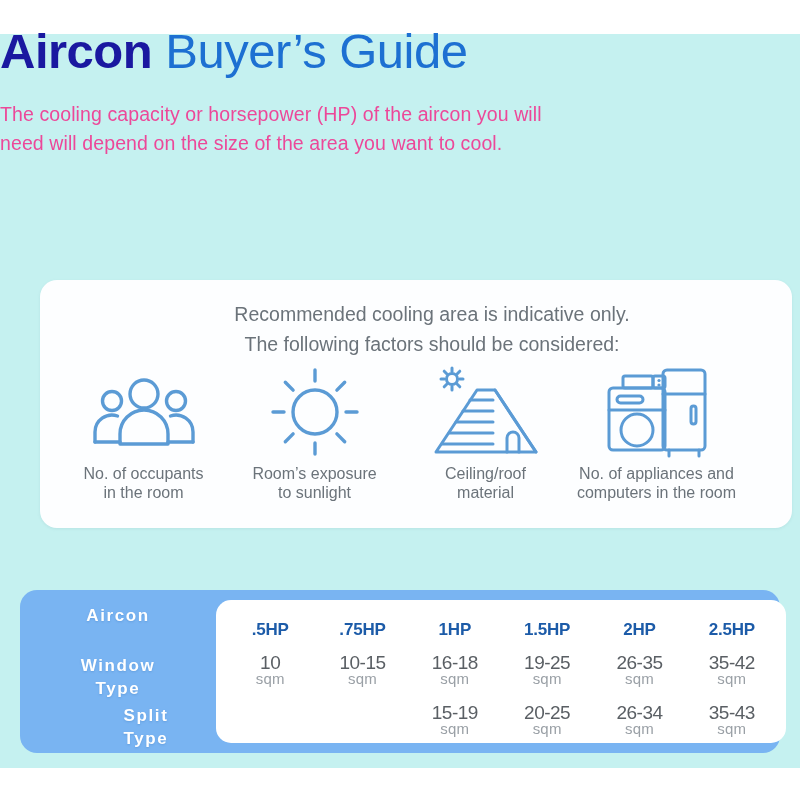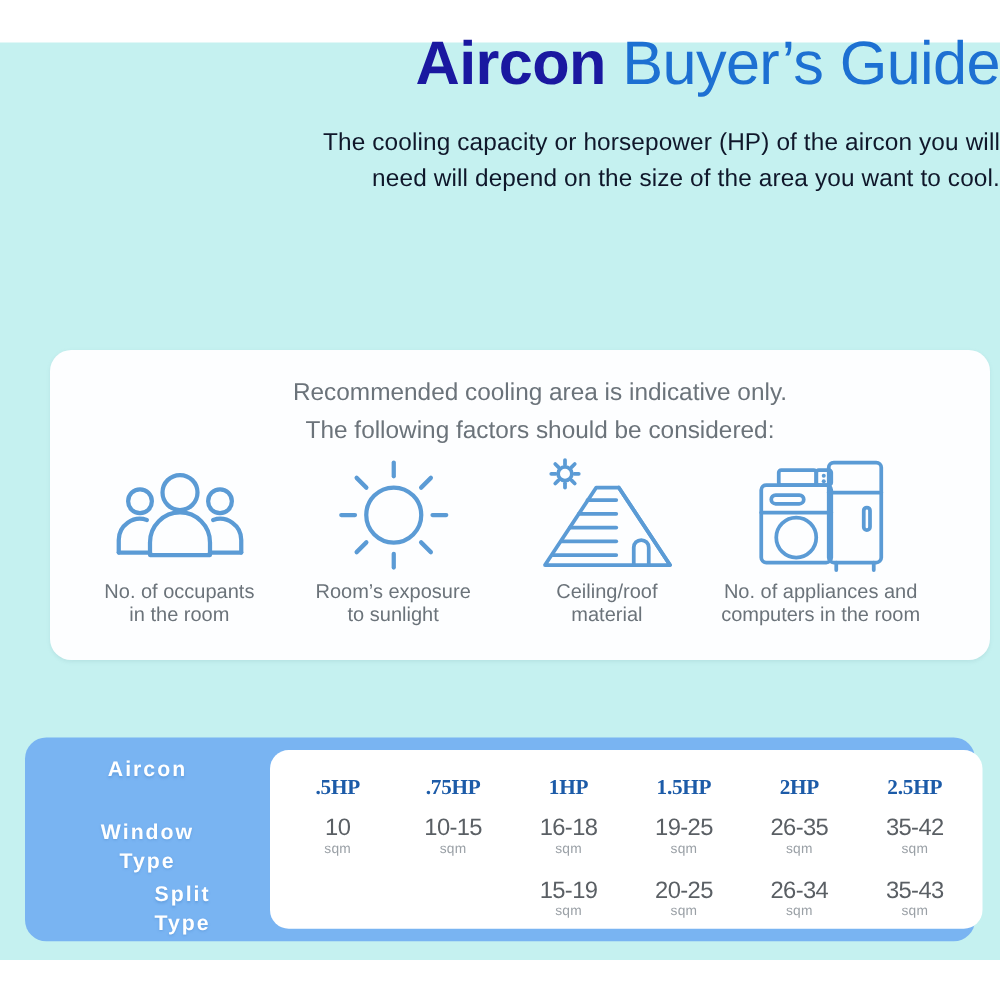--- a/index.html
+++ b/index.html
@@ -28,41 +28,41 @@
     height: 734px;
     background: #c5f1f0;
   }
 
   
   .header {
     position: absolute;
     left: 0;
     top: 22px;
     width: 800px;
-    text-align: right;
+    text-align: left;
   }
   .title {
     font-size: 49px;
     line-height: 58px;
     letter-spacing: -0.5px;
     white-space: nowrap;
   }
   .title .brand {
     color: #1a18a0;
     font-weight: bold;
   }
   .title .sub {
     color: #1d70d2;
     font-weight: normal;
   }
   .subtitle {
     margin-top: 20px;
     font-size: 19.5px;
     line-height: 29px;
-    color: #0f172a;
+    color: #ec4899;
     letter-spacing: 0.1px;
   }
 
   
   .factors-card {
     position: absolute;
     left: 40px;
     top: 280px;
     width: 720px;
     height: 248px;
@@ -156,35 +156,34 @@
   .tcol {
     flex: 1 1 0;
     text-align: center;
   }
   .th {
     margin-top: 20px;
     font-size: 17px;
     font-weight: bold;
     color: #1c5ba8;
     letter-spacing: -0.2px;
-    font-family: Liberation Serif, serif;
   }
   .cell {
     height: 46px;
   }
   .cell.win { margin-top: 13px; }
   .cell.spl { margin-top: 4px; }
   .cell .val {
     font-size: 19px;
     line-height: 20px;
     color: #5a5f64;
     letter-spacing: -0.5px;
   }
   .cell .unit {
-    font-size: 11px;
+    font-size: 15px;
     line-height: 12px;
     color: #9aa0a6;
     letter-spacing: 0.2px;
   }
 </style>
 </head>
 <body>
 
 <div id="page">
   <div class="canvas"></div>

